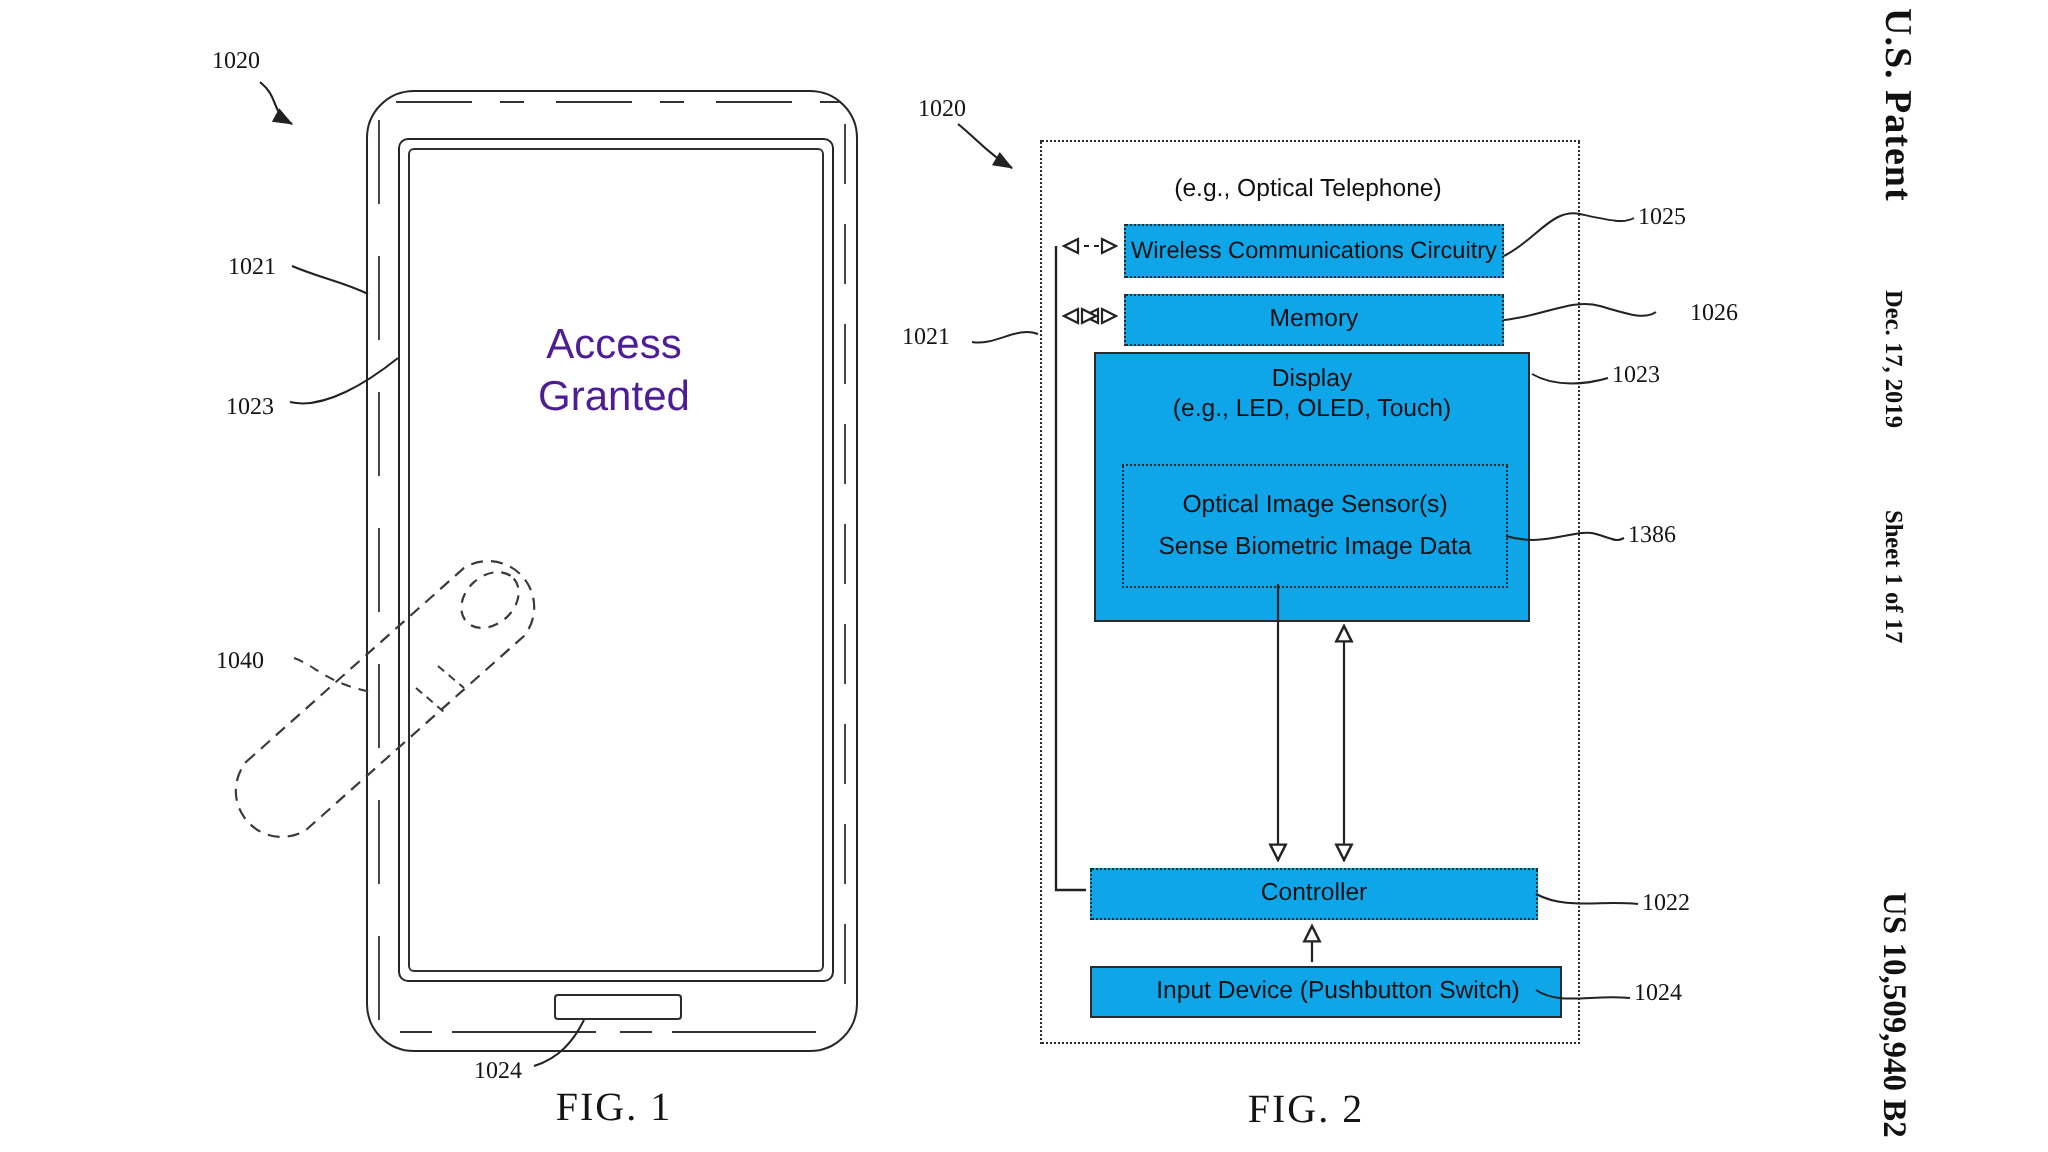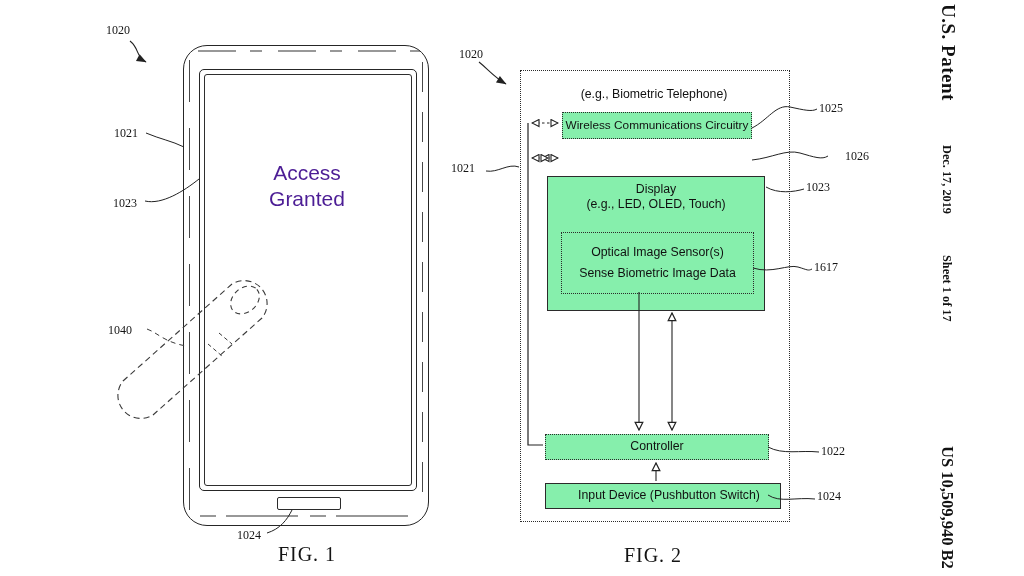--- a/index.html
+++ b/index.html
@@ -1,21 +1,21 @@
 <!DOCTYPE html>
 <html><head>
 <meta charset="utf-8">
 <style>
   html,body{margin:0;padding:0;background:#e8e8e8;}
   .page{
     position:relative;width:1024px;height:576px;background:#ffffff;
     overflow:hidden;font-family:"Liberation Sans",sans-serif;color:#1a1a1a;
   }
   .box{
-    position:absolute;background:#86efac;display:flex;flex-direction:column;
+    position:absolute;background:#0ea5e9;display:flex;flex-direction:column;
     align-items:center;justify-content:center;text-align:center;
     font-size:12.3px;line-height:1.25;color:#111;
   }
   .dotted{border:1.5px dotted #2b2b2b;}
   .solidb{border:1.4px solid #2b2b2b;}
   .ctr{position:absolute;text-align:center;font-size:12.3px;color:#111;}
   .ref{
     position:absolute;font-family:"Liberation Serif",serif;
     font-size:12px;color:#141414;z-index:10;
   }
@@ -67,26 +67,29 @@
 
   <div class="ref" style="left:106px;top:23px;">1020</div>
   <div class="ref" style="left:114px;top:126px;">1021</div>
   <div class="ref" style="left:113px;top:196px;">1023</div>
   <div class="ref" style="left:108px;top:323px;">1040</div>
   <div class="ref" style="left:237px;top:528px;">1024</div>
   <div class="figcap" style="left:262px;top:543px;width:90px;">FIG. 1</div>
 
   <div class="box dotted" style="left:520px;top:70px;width:268px;height:450px;justify-content:flex-start;background:transparent;"></div>
 
-  <div class="ctr" style="left:520px;top:87px;width:268px;">(e.g., Biometric Telephone)</div>
+  <div class="ctr" style="left:520px;top:87px;width:268px;">(e.g., Optical Telephone)</div>
 
   <div class="box dotted" style="left:562px;top:112px;width:188px;height:25px;font-size:11.8px;">
     <span>Wireless Communications Circuitry</span>
   </div>
 
+  <div class="box dotted" style="left:562px;top:147px;width:188px;height:24px;">
+    <span>Memory</span>
+  </div>
 
   <div class="box solidb" style="left:547px;top:176px;width:216px;height:133px;justify-content:flex-start;">
     <span style="margin-top:5px;">Display</span>
     <span>(e.g., LED, OLED, Touch)</span>
   </div>
 
   <div class="box dotted" style="left:545px;top:434px;width:222px;height:24px;">
     <span>Controller</span>
   </div>
 
@@ -97,21 +100,21 @@
 
   <div class="box solidb" style="left:545px;top:483px;width:222px;height:24px;padding-left:12px;">
     <span>Input Device (Pushbutton Switch)</span>
   </div>
 
   <div class="ref" style="left:459px;top:47px;">1020</div>
   <div class="ref" style="left:451px;top:161px;">1021</div>
   <div class="ref" style="left:819px;top:101px;">1025</div>
   <div class="ref" style="left:830px;top:149px;margin-left:15px;">1026</div>
   <div class="ref" style="left:806px;top:180px;">1023</div>
-  <div class="ref" style="left:814px;top:260px;">1617</div>
+  <div class="ref" style="left:814px;top:260px;">1386</div>
   <div class="ref" style="left:821px;top:444px;">1022</div>
   <div class="ref" style="left:817px;top:489px;">1024</div>
   <div class="figcap" style="left:608px;top:544px;width:90px;">FIG. 2</div>
 
   <div class="rot" style="left:959px;top:4px;font-size:19px;letter-spacing:0.5px;">U.S. Patent</div>
   <div class="rot" style="left:954px;top:145px;font-size:12.3px;">Dec. 17, 2019</div>
   <div class="rot" style="left:954px;top:255px;font-size:12.3px;">Sheet 1 of 17</div>
   <div class="rot" style="left:957px;top:446px;font-size:16.5px;">US 10,509,940 B2</div>
 
   <svg class="layer" width="1024" height="576" viewBox="0 0 1024 576">

